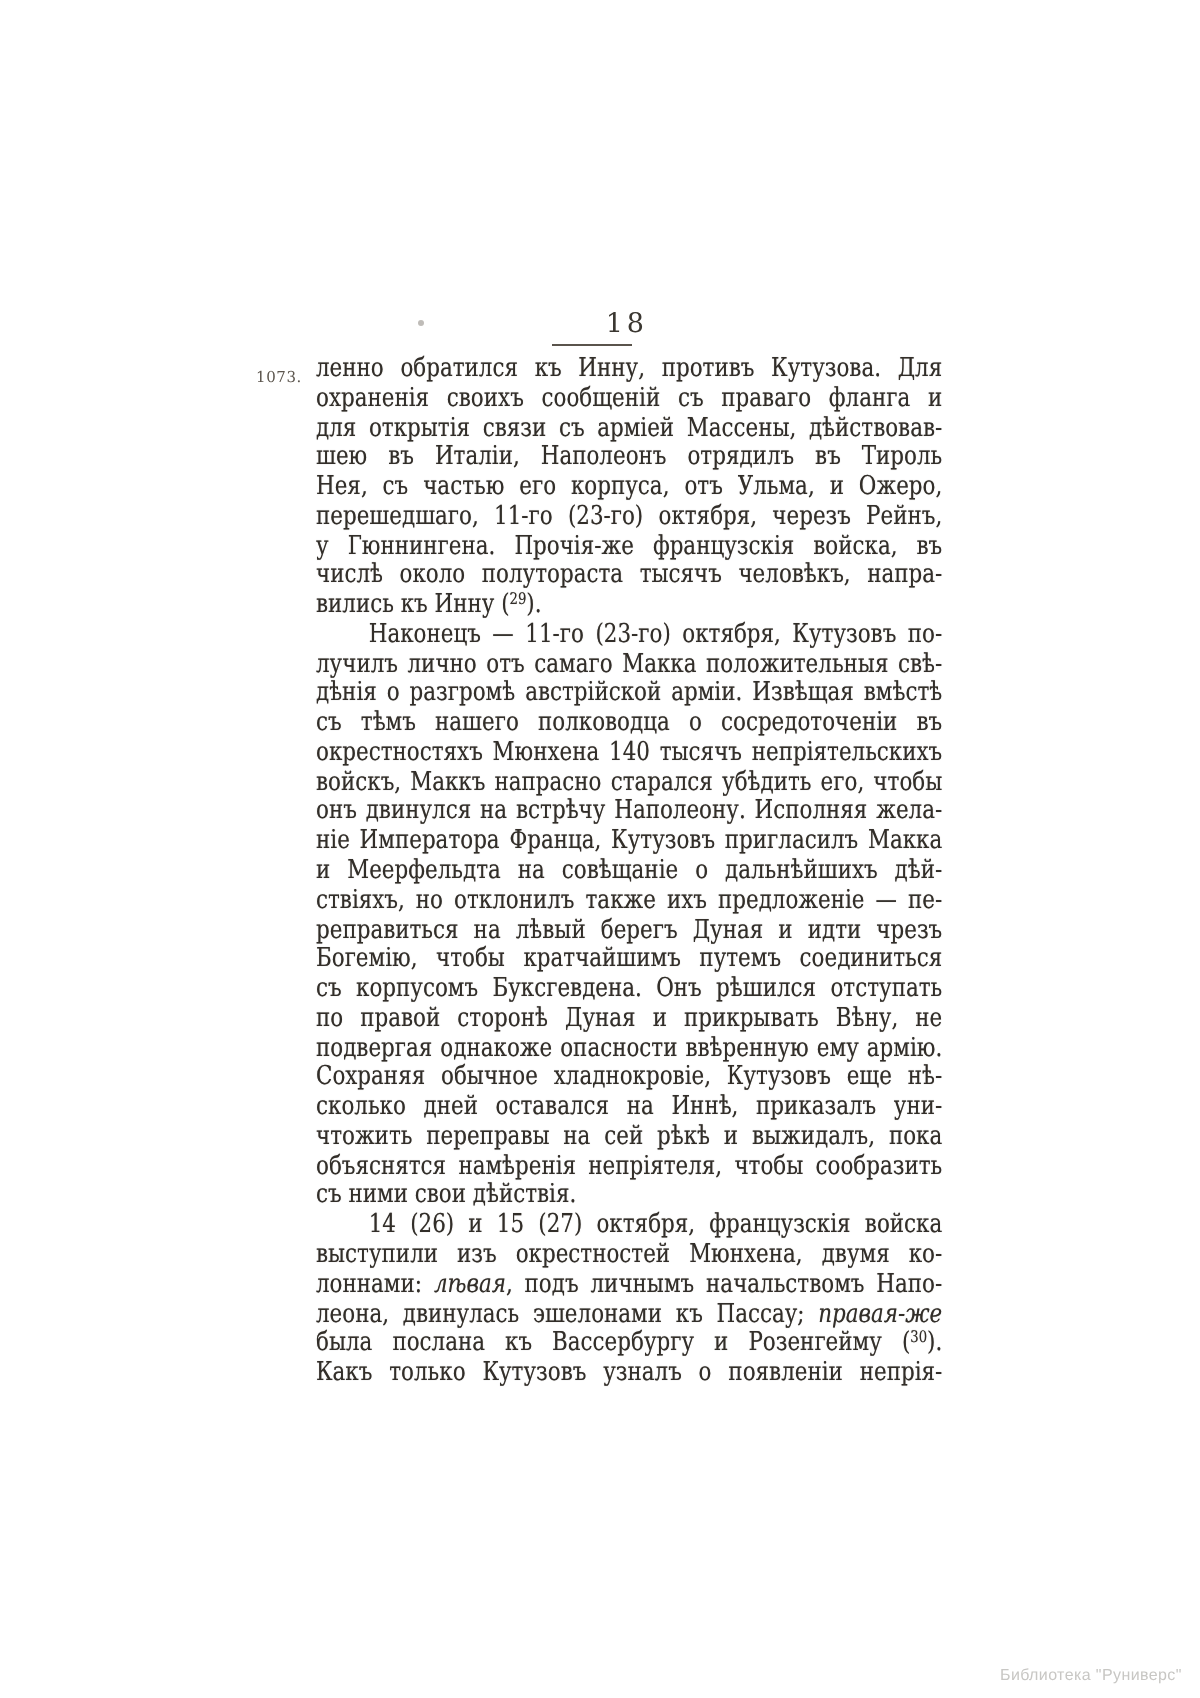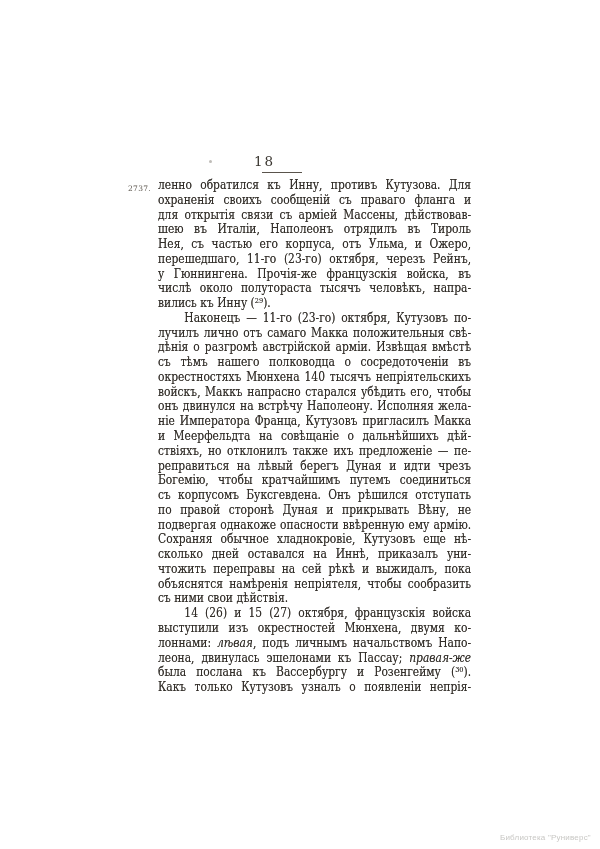--- a/index.html
+++ b/index.html
@@ -13,24 +13,24 @@
   .sheet {
     position: absolute;
     left: 0; top: 0;
     width: 600px;
     height: 849px;
     background: #ffffff;
     font-family: "DejaVu Serif", serif;
   }
   .pagenum-wrap {
     position: absolute;
-    left: 254px;
+    left: 268px;
     top: 151px;
     width: 56px;
-    text-align: left;
+    text-align: right;
   }
   .pagenum {
     font-size: 13.5px;
     letter-spacing: 2px;
     color: #3b3731;
     display: inline-block;
   }
   .pagenum-rule {
     margin: 2px auto 0 auto;
     width: 40px;
@@ -98,21 +98,21 @@
 
 <div class="sheet">
 
   <div class="speck"></div>
 
   <div class="pagenum-wrap">
     <span class="pagenum">18</span>
     <div class="pagenum-rule"></div>
   </div>
 
-  <div class="margin-note">2737.</div>
+  <div class="margin-note">1073.</div>
 
   <div class="bodytext">
       <div class="line"><span>ленно обратился къ Инну, противъ Кутузова. Для</span></div>
       <div class="line"><span>охраненія своихъ сообщеній съ праваго фланга и</span></div>
       <div class="line"><span>для открытія связи съ арміей Массены, дѣйствовав-</span></div>
       <div class="line"><span>шею въ Италіи, Наполеонъ отрядилъ въ Тироль</span></div>
       <div class="line"><span>Нея, съ частью его корпуса, отъ Ульма, и Ожеро,</span></div>
       <div class="line"><span>перешедшаго, 11-го (23-го) октября, черезъ Рейнъ,</span></div>
       <div class="line"><span>у Гюннингена. Прочія-же французскія войска, въ</span></div>
       <div class="line"><span>числѣ около полутораста тысячъ человѣкъ, напра-</span></div>

